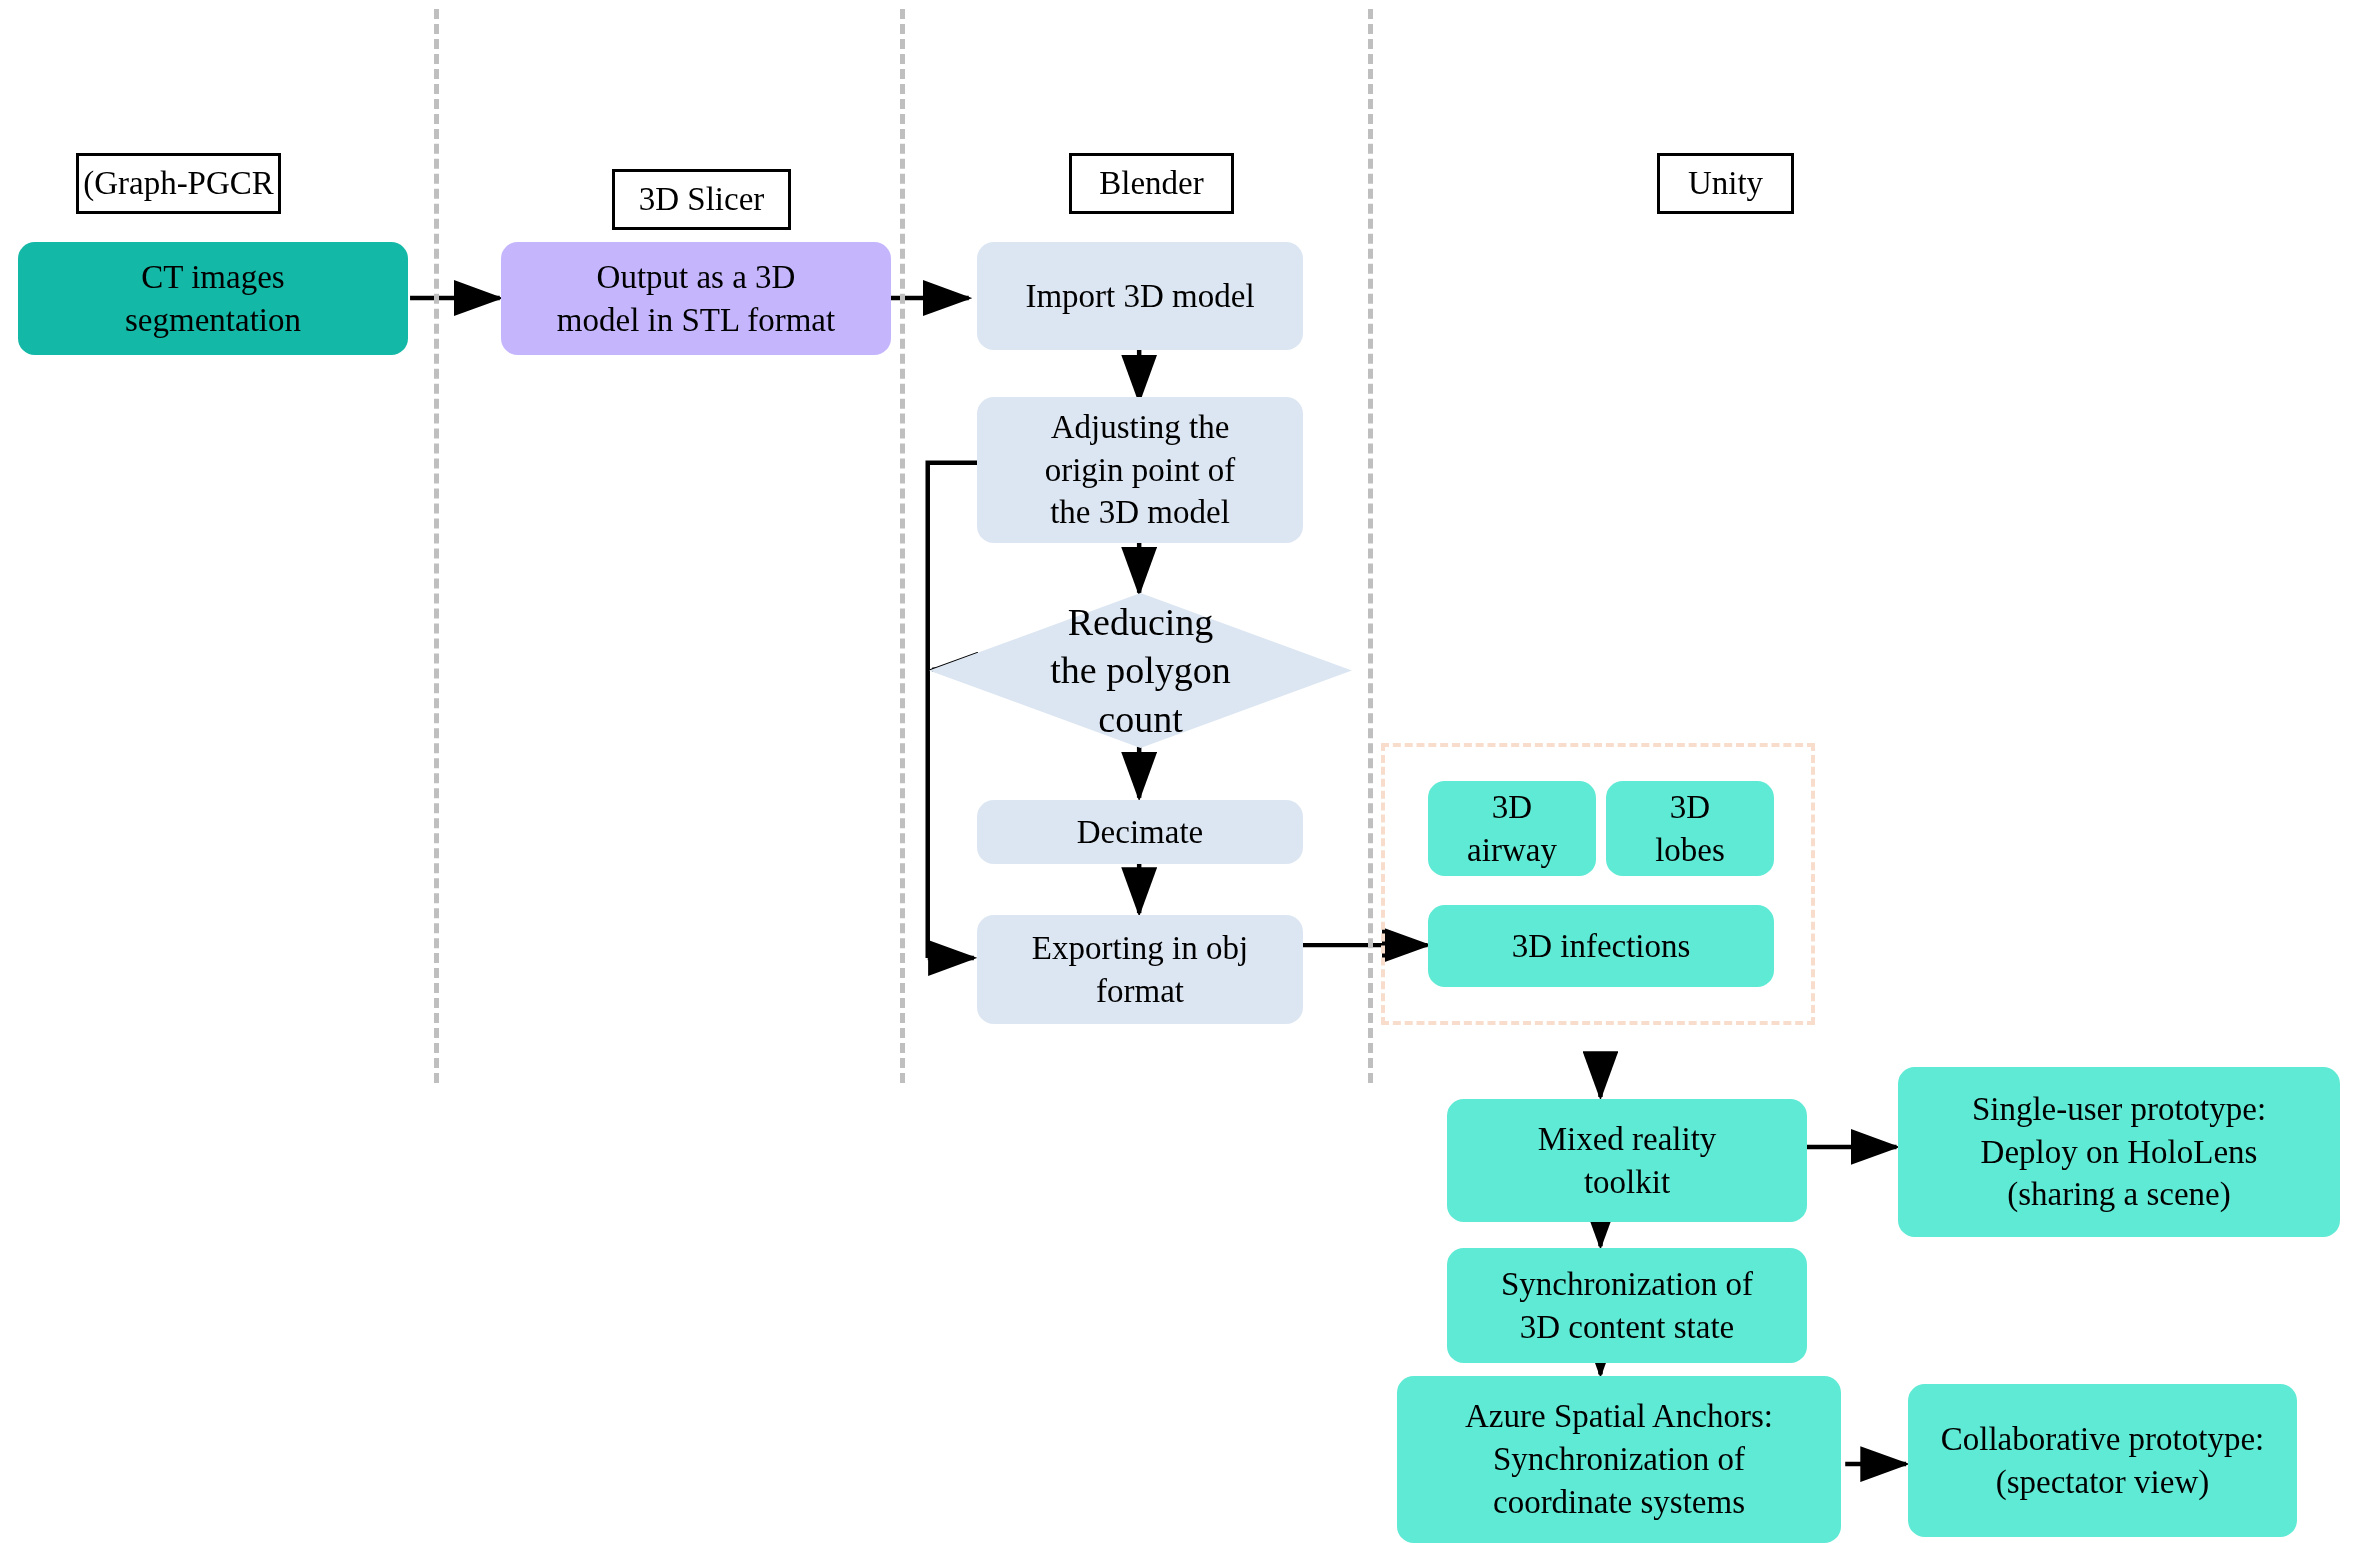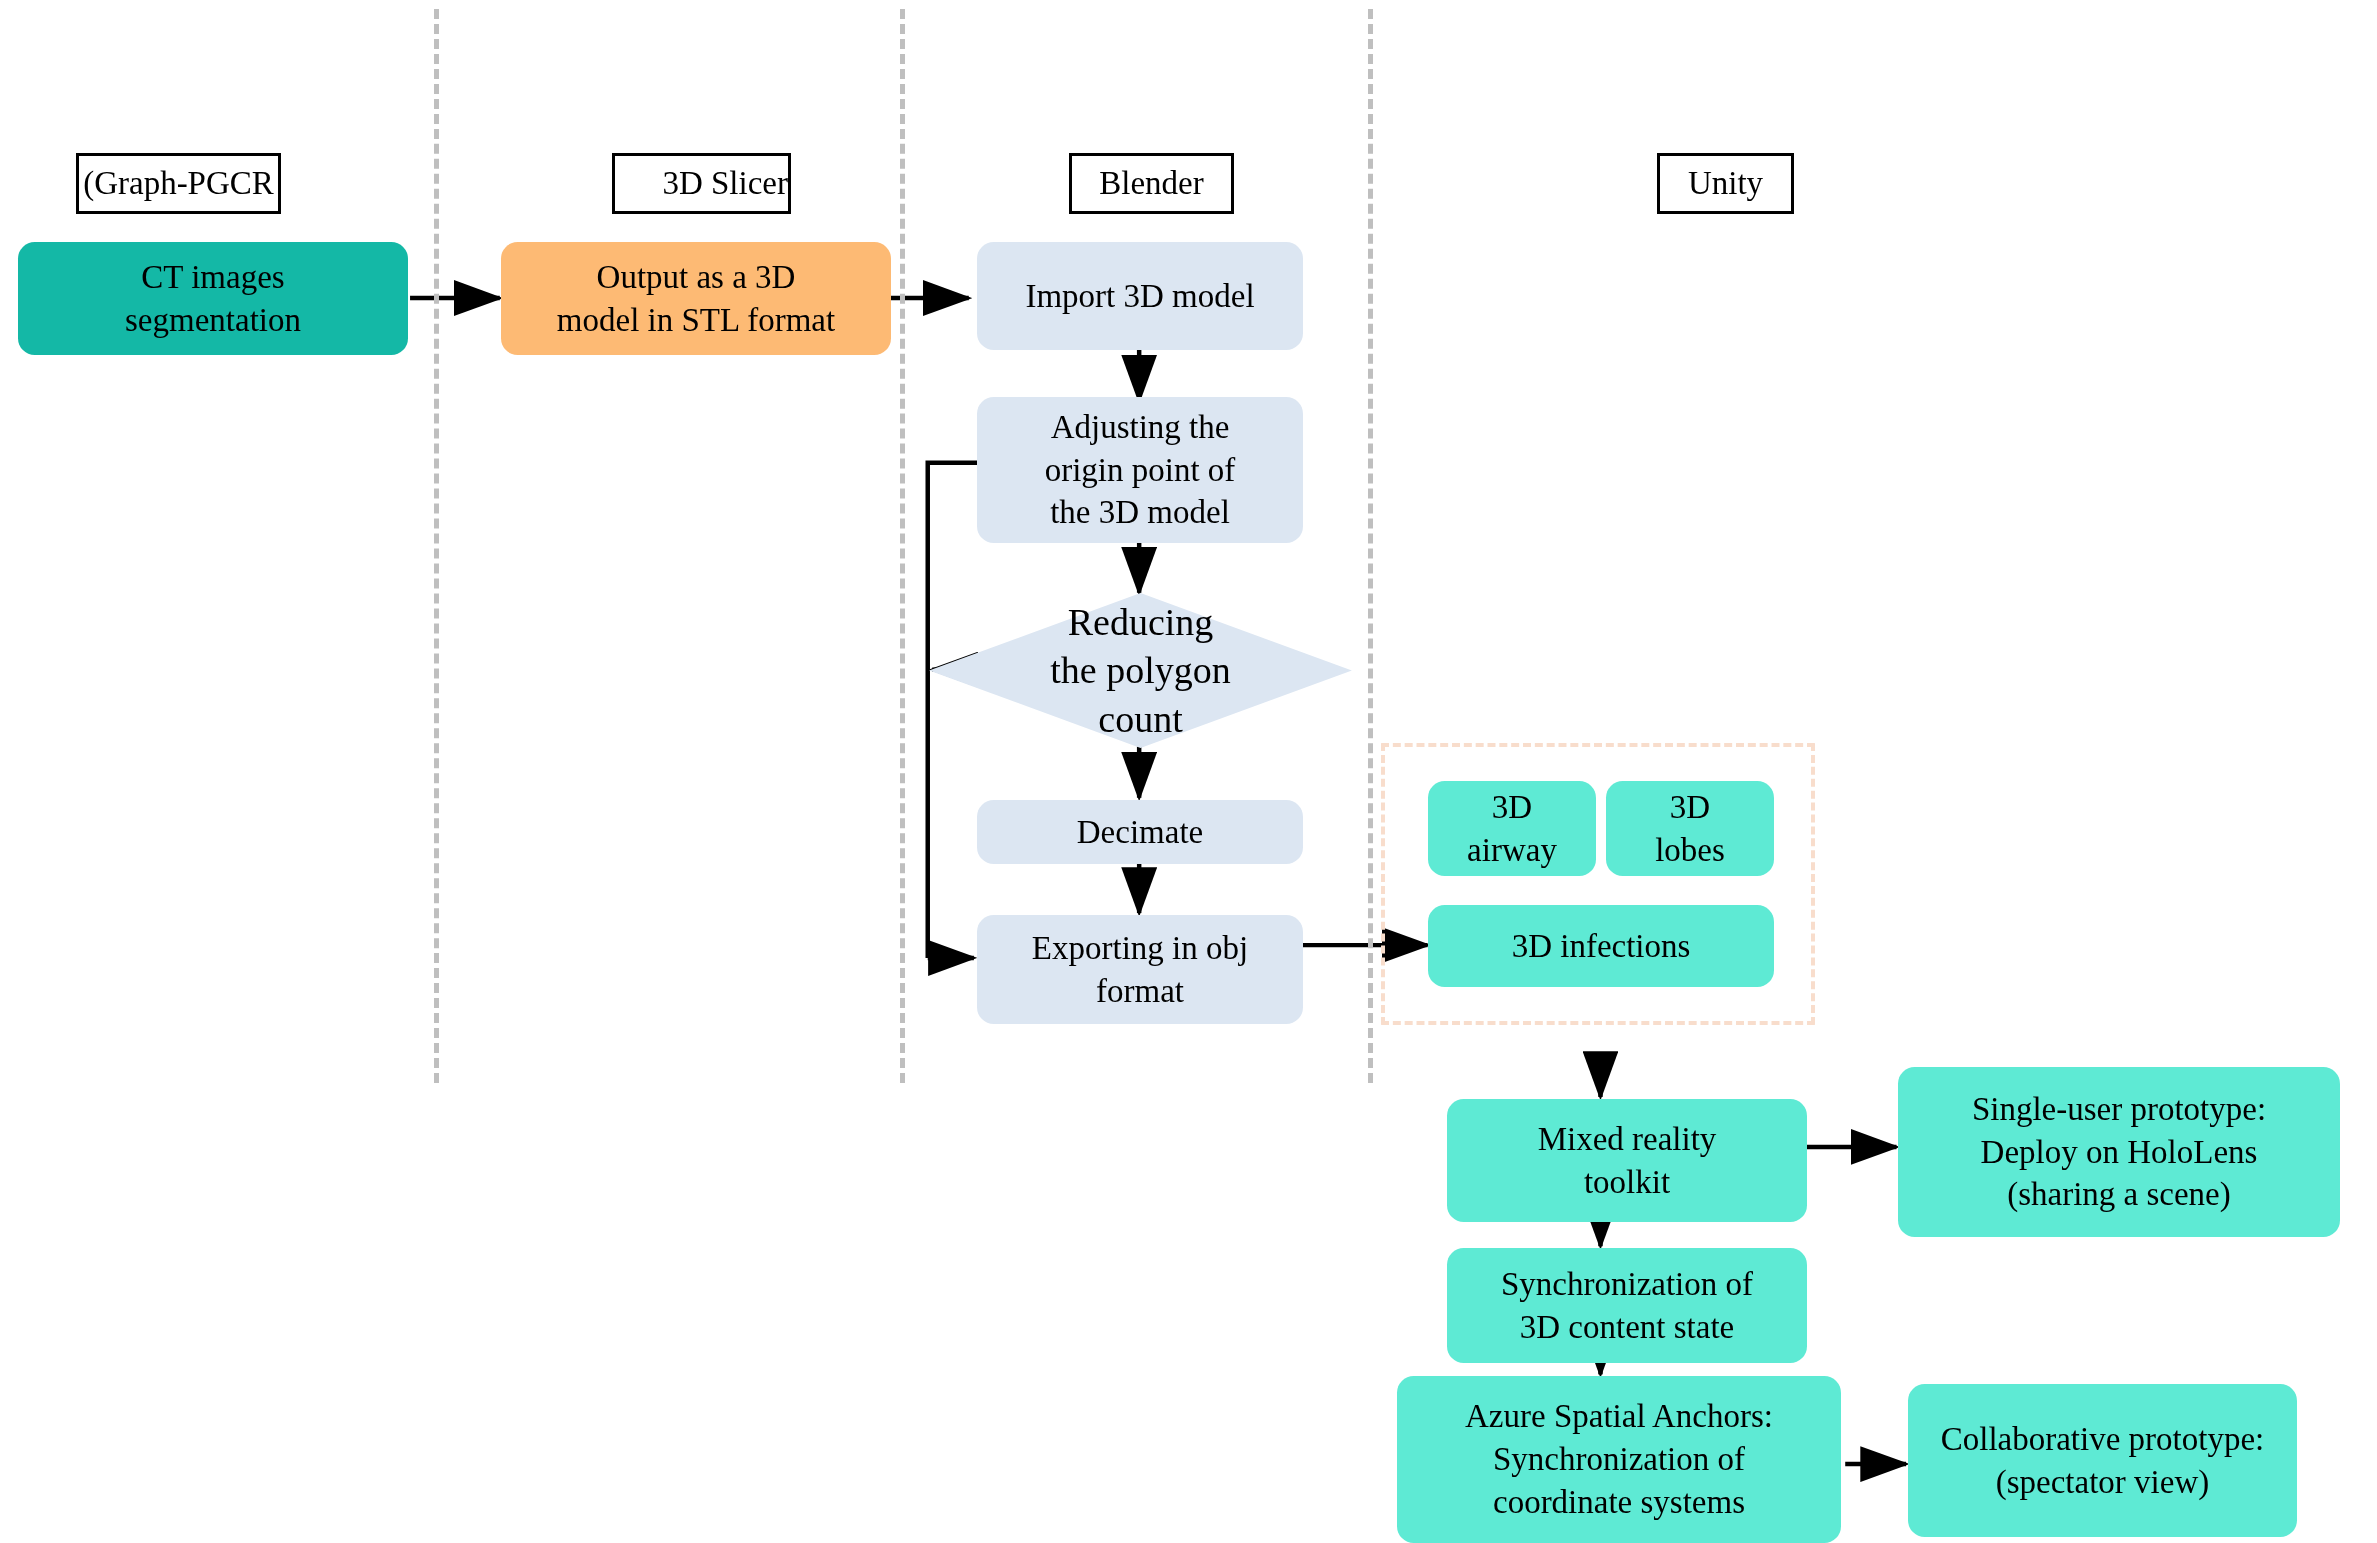--- a/index.html
+++ b/index.html
@@ -45,21 +45,21 @@
     justify-content: center;
     text-align: center;
     font-size: 33px;
     color: #000000;
     line-height: 1.30;
     padding: 0 9px;
     box-sizing: border-box;
   }
   .node .txt { display: block; }
   .fill-green  { background: #14b8a6; }
-  .fill-yellow { background: #fdba74; }
+  .fill-yellow { background: #c4b5fd; }
   .fill-blue   { background: #dce6f2; }
   .fill-peach  { background: #5eead4; }
 
   
   .diamond-wrap {
     position: absolute;
   }
   .diamond-wrap svg { display: block; }
   .diamond-label {
     position: absolute;
@@ -139,21 +139,21 @@
     </g>
   </svg>
 
   <div class="lane-sep" style="left:434px; top:9px; height:1074px;"></div>
   <div class="lane-sep" style="left:900px; top:9px; height:1074px;"></div>
   <div class="lane-sep" style="left:1368px; top:9px; height:1074px;"></div>
 
   <div class="lane-title" style="left:76px; top:153px; width:199px; height:55px;">
     <span>(Graph-PGCR</span>
   </div>
-  <div class="lane-title" style="left:612px; top:153px; width:173px; height:55px;justify-content:flex-end;">
+  <div class="lane-title" style="left:612px; top:169px; width:173px; height:55px;">
     <span>3D Slicer</span>
   </div>
   <div class="lane-title" style="left:1069px; top:153px; width:159px; height:55px;">
     <span>Blender</span>
   </div>
   <div class="lane-title" style="left:1657px; top:153px; width:131px; height:55px;">
     <span>Unity</span>
   </div>
 
   <div class="node fill-green" style="left:18px; top:242px; width:390px; height:113px;">

